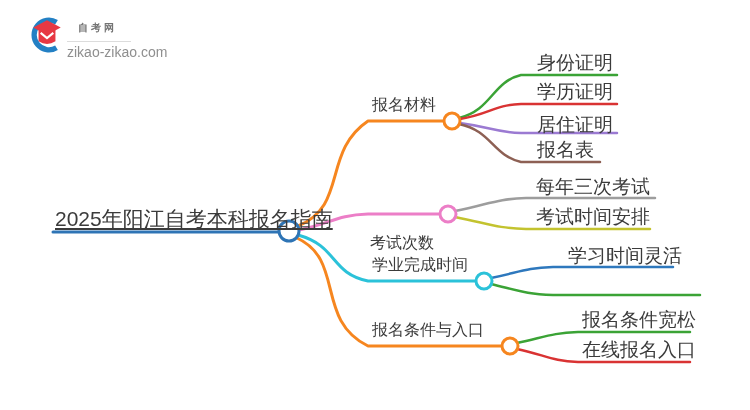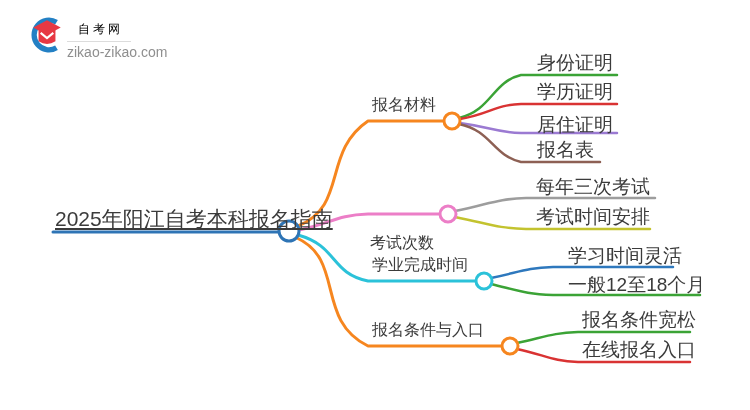--- a/index.html
+++ b/index.html
@@ -9,21 +9,21 @@
   }
   .stage svg{position:absolute;left:0;top:0;}
   .node-label{
     position:absolute;white-space:nowrap;line-height:1.15;color:#3b3b3b;
   }
   .root-label{font-size:21px;text-decoration:underline;}
   .branch-label{font-size:16px;}
   .child-label{font-size:19px;}
   .logo{position:absolute;left:28px;top:16px;width:150px;height:44px;}
   .logo-icon{position:absolute;left:0;top:2px;width:38px;height:38px;}
-  .logo-name{position:absolute;left:50px;top:5px;font-size:12px;font-weight:normal;color:#000000;letter-spacing:3px;}
+  .logo-name{position:absolute;left:50px;top:5px;font-size:10px;font-weight:bold;color:#737373;letter-spacing:3px;}
   .logo-divider{position:absolute;left:39px;top:25px;width:64px;height:1px;background:#dcdcdc;}
   .logo-url{position:absolute;left:39px;top:28px;font-size:14px;color:#8f8f8f;}
 </style>
 </head>
 <body>
 
 <div class="stage">
 
   <svg width="750" height="410" viewBox="0 0 750 410">
     <g fill="none" stroke-linecap="round" stroke-linejoin="round">
@@ -78,18 +78,17 @@
 
   <div class="node-label child-label" style="left:537px;top:52px;">身份证明</div>
   <div class="node-label child-label" style="left:537px;top:81px;">学历证明</div>
   <div class="node-label child-label" style="left:537px;top:114px;">居住证明</div>
   <div class="node-label child-label" style="left:537px;top:139px;">报名表</div>
 
   <div class="node-label child-label" style="left:536px;top:206px;">考试时间安排</div>
   <div class="node-label child-label" style="left:536px;top:176px;">每年三次考试</div>
 
   <div class="node-label child-label" style="left:568px;top:245px;">学习时间灵活</div>
-  <div class="node-label child-label" style="left:568px;top:274px;">一般12至18个月</div>
 
   <div class="node-label child-label" style="left:582px;top:309px;">报名条件宽松</div>
   <div class="node-label child-label" style="left:582px;top:339px;">在线报名入口</div>
 
 </div>
 
 </body></html>

